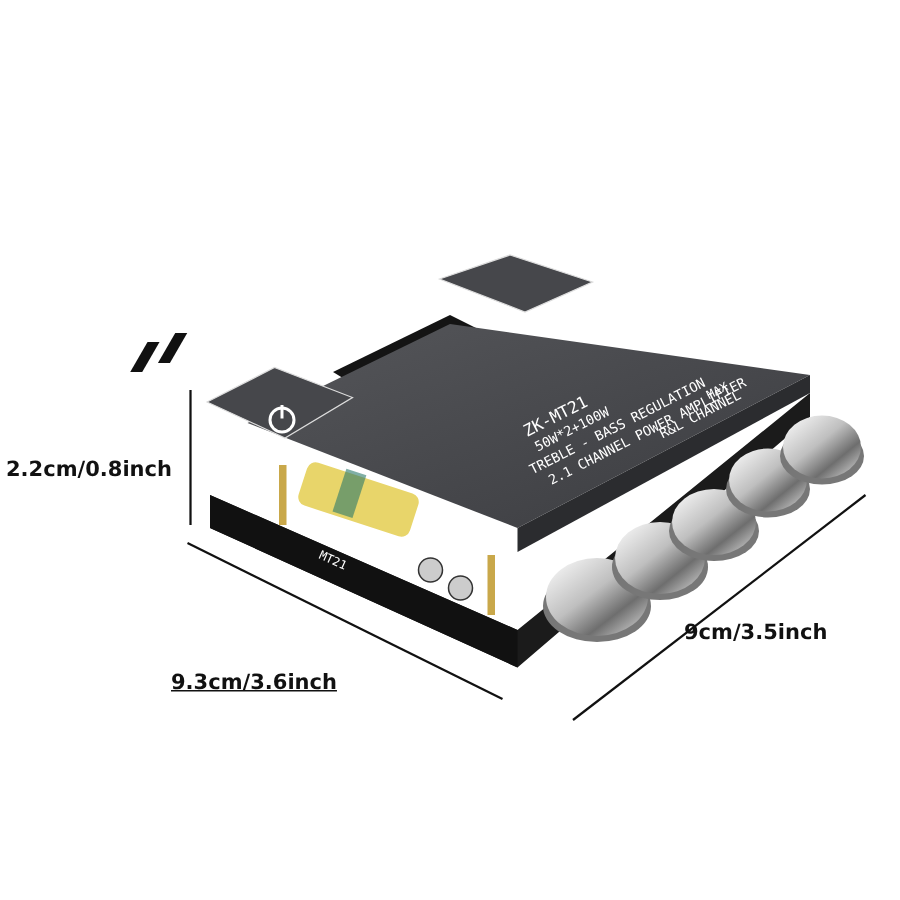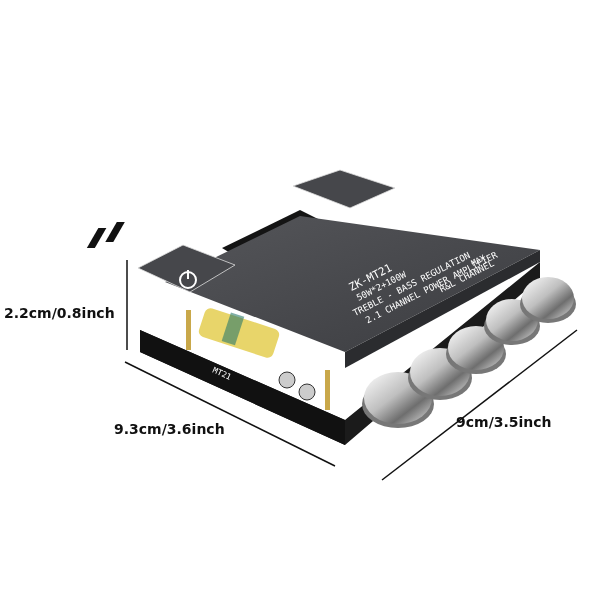--- a/index.html
+++ b/index.html
@@ -91,14 +91,14 @@
     <g fill="#fff" font-size="8" transform="rotate(-27 480 258)">
       <text x="470" y="262">MAX</text>
     </g>
     <g fill="#fff" font-size="8" transform="rotate(24 225 380)">
       <text x="210" y="378">MT21</text>
     </g>
   </svg>
 </div>
 
 <div class="dim" style="left:4px;top:305px;">2.2cm/0.8inch</div>
-<div class="dim" style="left:114px;top:421px;">9.3cm/3.6inch</div>
+<div class="dim" style="left:114px;top:447px;text-decoration:underline;">9.3cm/3.6inch</div>
 <div class="dim" style="left:456px;top:414px;">9cm/3.5inch</div>
 
 </body></html>

